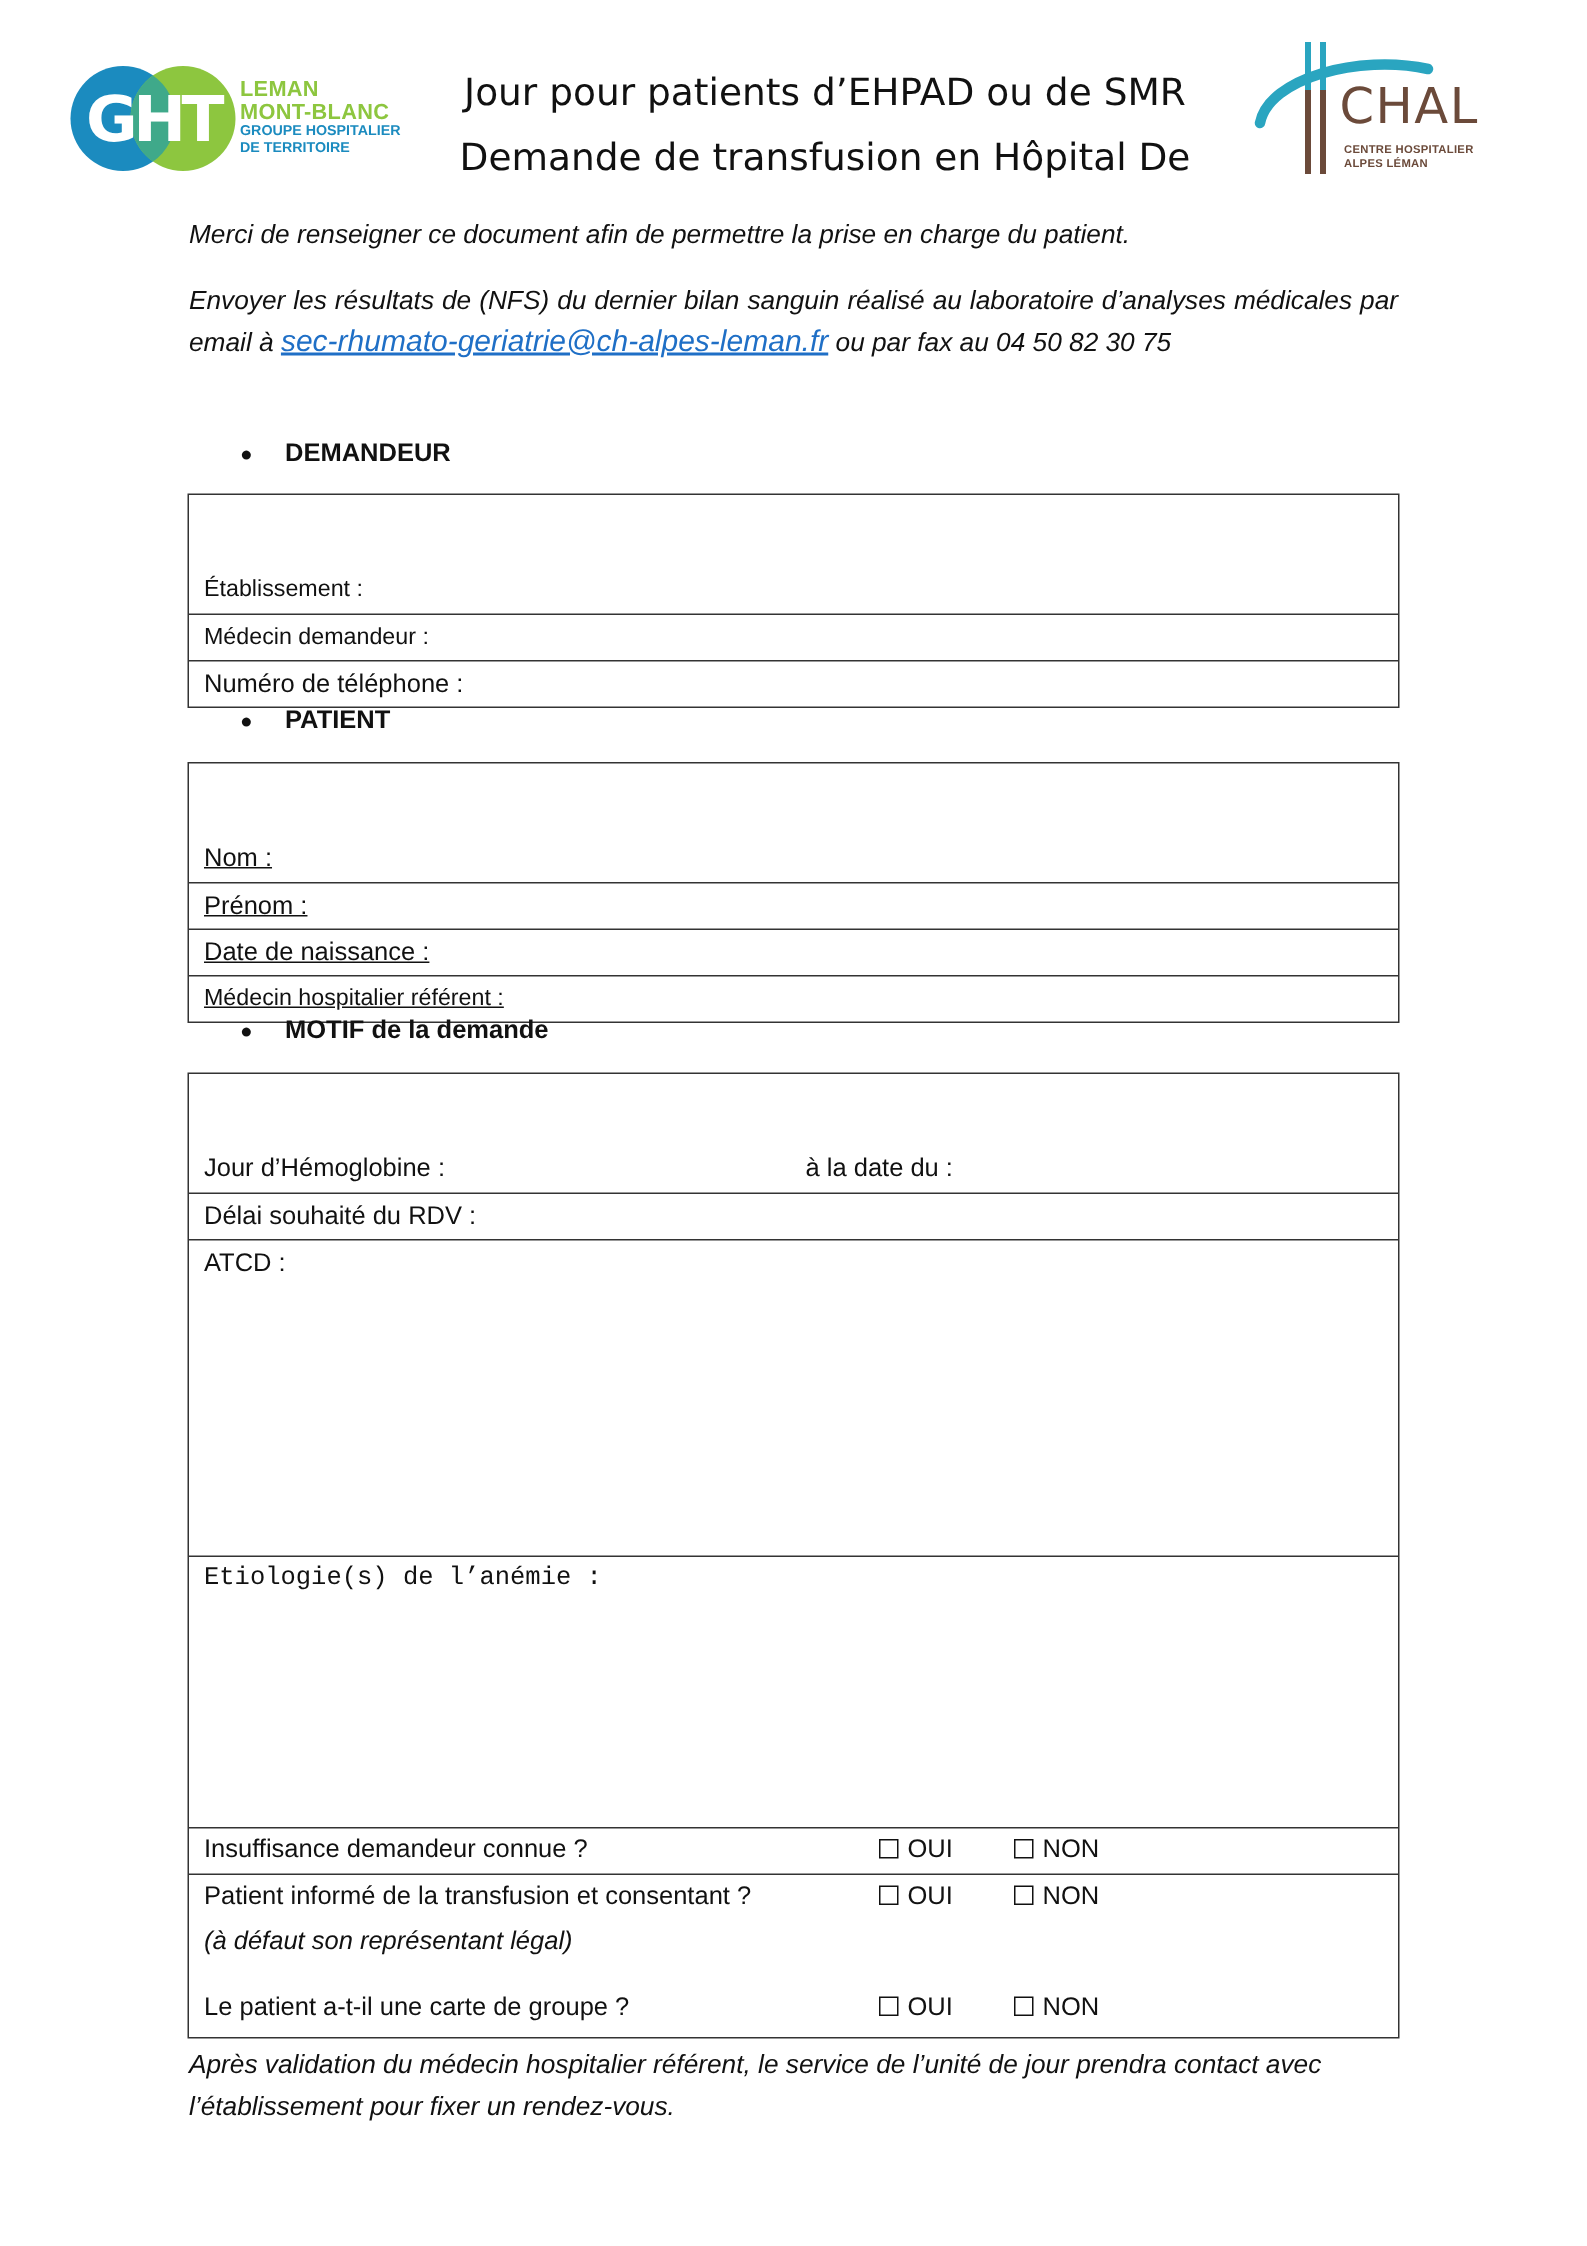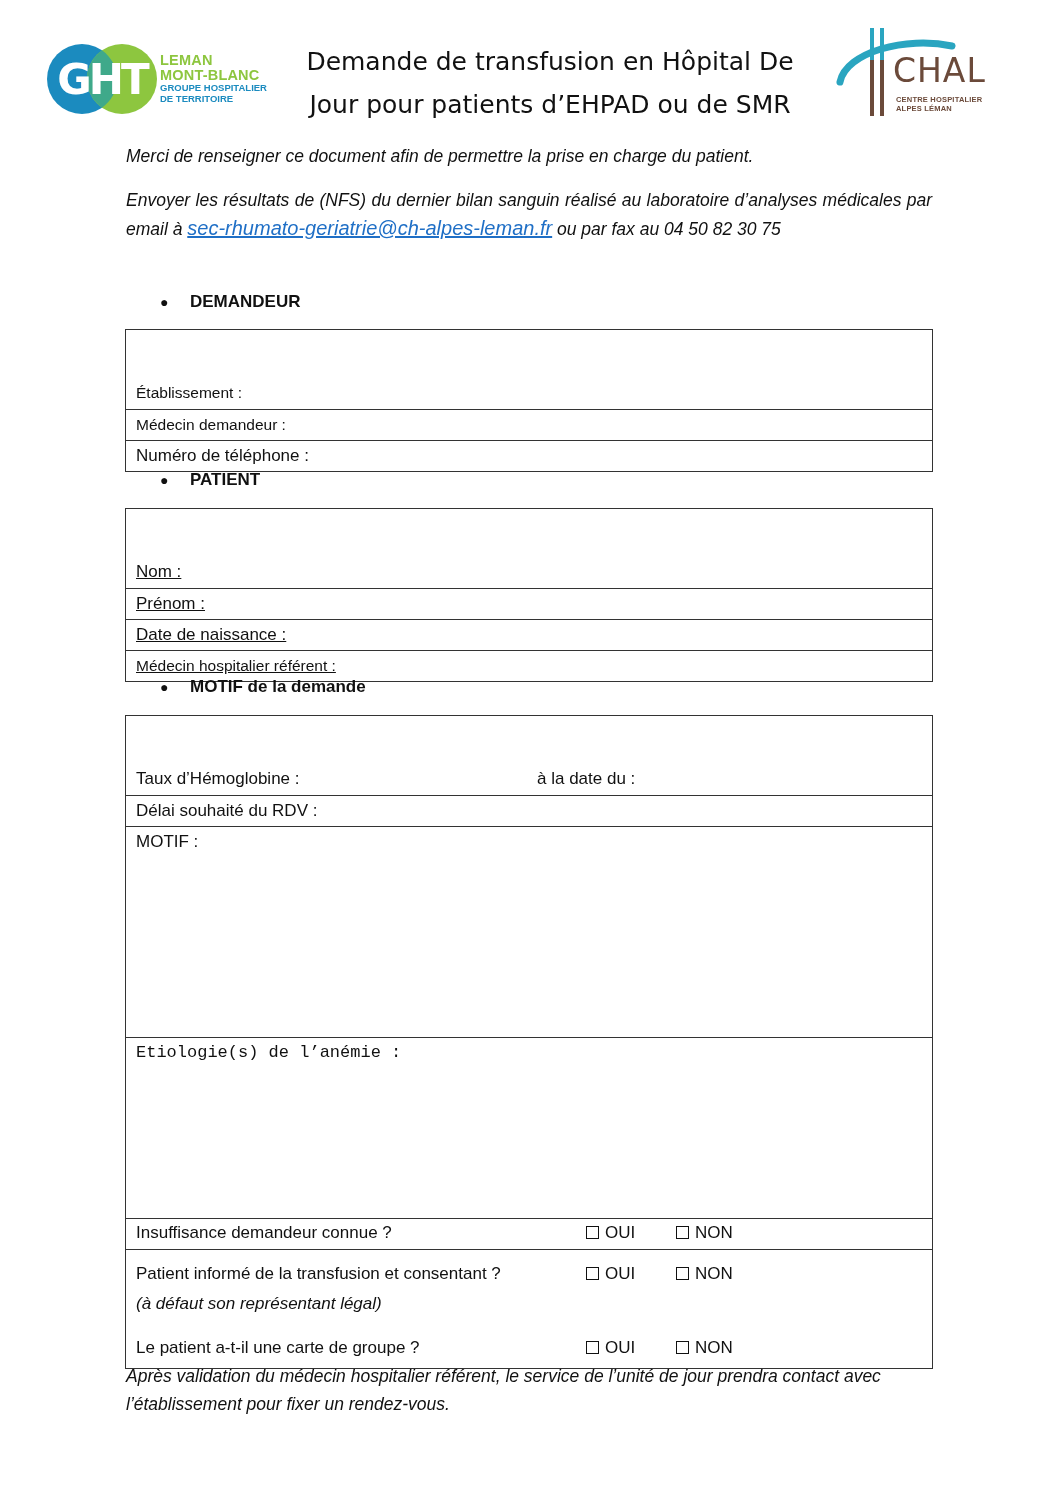--- a/index.html
+++ b/index.html
@@ -73,22 +73,22 @@
   </svg>
   <div class="ght-text">
     <span class="ght-line1">LEMAN</span>
     <span class="ght-line2">MONT-BLANC</span>
     <span class="ght-line3">GROUPE HOSPITALIER</span>
     <span class="ght-line4">DE TERRITOIRE</span>
   </div>
 </div>
 
 <div class="title">
+  <div>Jour pour patients d’EHPAD ou de SMR</div>
   <div>Demande de transfusion en Hôpital De</div>
-  <div>Jour pour patients d’EHPAD ou de SMR</div>
 </div>
 
 <div class="logo-chal">
   <svg width="160" height="92" viewBox="0 0 160 92" style="position:absolute;left:0;top:0;">
     <path d="M4 58 C 10 28, 70 12, 116 22" stroke="#2aa5c0" stroke-width="7" fill="none" stroke-linecap="round"></path>
     <rect x="34" y="4" width="4" height="60" fill="#2aa5c0"></rect>
     <rect x="44" y="4" width="4" height="60" fill="#2aa5c0"></rect>
     <rect x="34" y="36" width="4" height="56" fill="#6b4a3a"></rect>
     <rect x="44" y="36" width="4" height="56" fill="#6b4a3a"></rect>
   </svg>
@@ -119,36 +119,36 @@
   <div class="form-row">Prénom :</div>
   <div class="form-row">Date de naissance :</div>
   <div class="form-row small">Médecin hospitalier référent :</div>
 </div>
 
 <div class="section-heading sec-3">
   <span class="bullet">●</span><span>MOTIF de la demande</span>
 </div>
 <div class="form-table t3">
   <div class="form-row r-short rel">
-    <span>Taux d’Hémoglobine :</span>
+    <span>Jour d’Hémoglobine :</span>
     <span class="hb-date">à la date du :</span>
   </div>
   <div class="form-row r-short">Délai souhaité du RDV :</div>
-  <div class="form-row r-tall">MOTIF :</div>
+  <div class="form-row r-tall">ATCD :</div>
   <div class="form-row r-tall-2">Etiologie(s) de l’anémie :</div>
 
   <div class="form-row">
     <div class="q-row">
       <span class="q-label">Insuffisance demandeur connue ?</span>
       <span class="cb cb-oui"><span class="box"></span><span>OUI</span></span>
       <span class="cb cb-non"><span class="box"></span><span>NON</span></span>
     </div>
   </div>
 
-  <div class="form-row" style="padding-top:10px; padding-bottom:4px;">
+  <div class="form-row" style="padding-top:0; padding-bottom:4px;">
     <div class="q-row">
       <span class="q-label">Patient informé de la transfusion et consentant ?</span>
       <span class="cb cb-oui"><span class="box"></span><span>OUI</span></span>
       <span class="cb cb-non"><span class="box"></span><span>NON</span></span>
     </div>
     <div class="q-row italic">(à défaut son représentant légal)</div>
     <div class="q-row" style="margin-top:14px;">
       <span class="q-label">Le patient a-t-il une carte de groupe ?</span>
       <span class="cb cb-oui"><span class="box"></span><span>OUI</span></span>
       <span class="cb cb-non"><span class="box"></span><span>NON</span></span>

